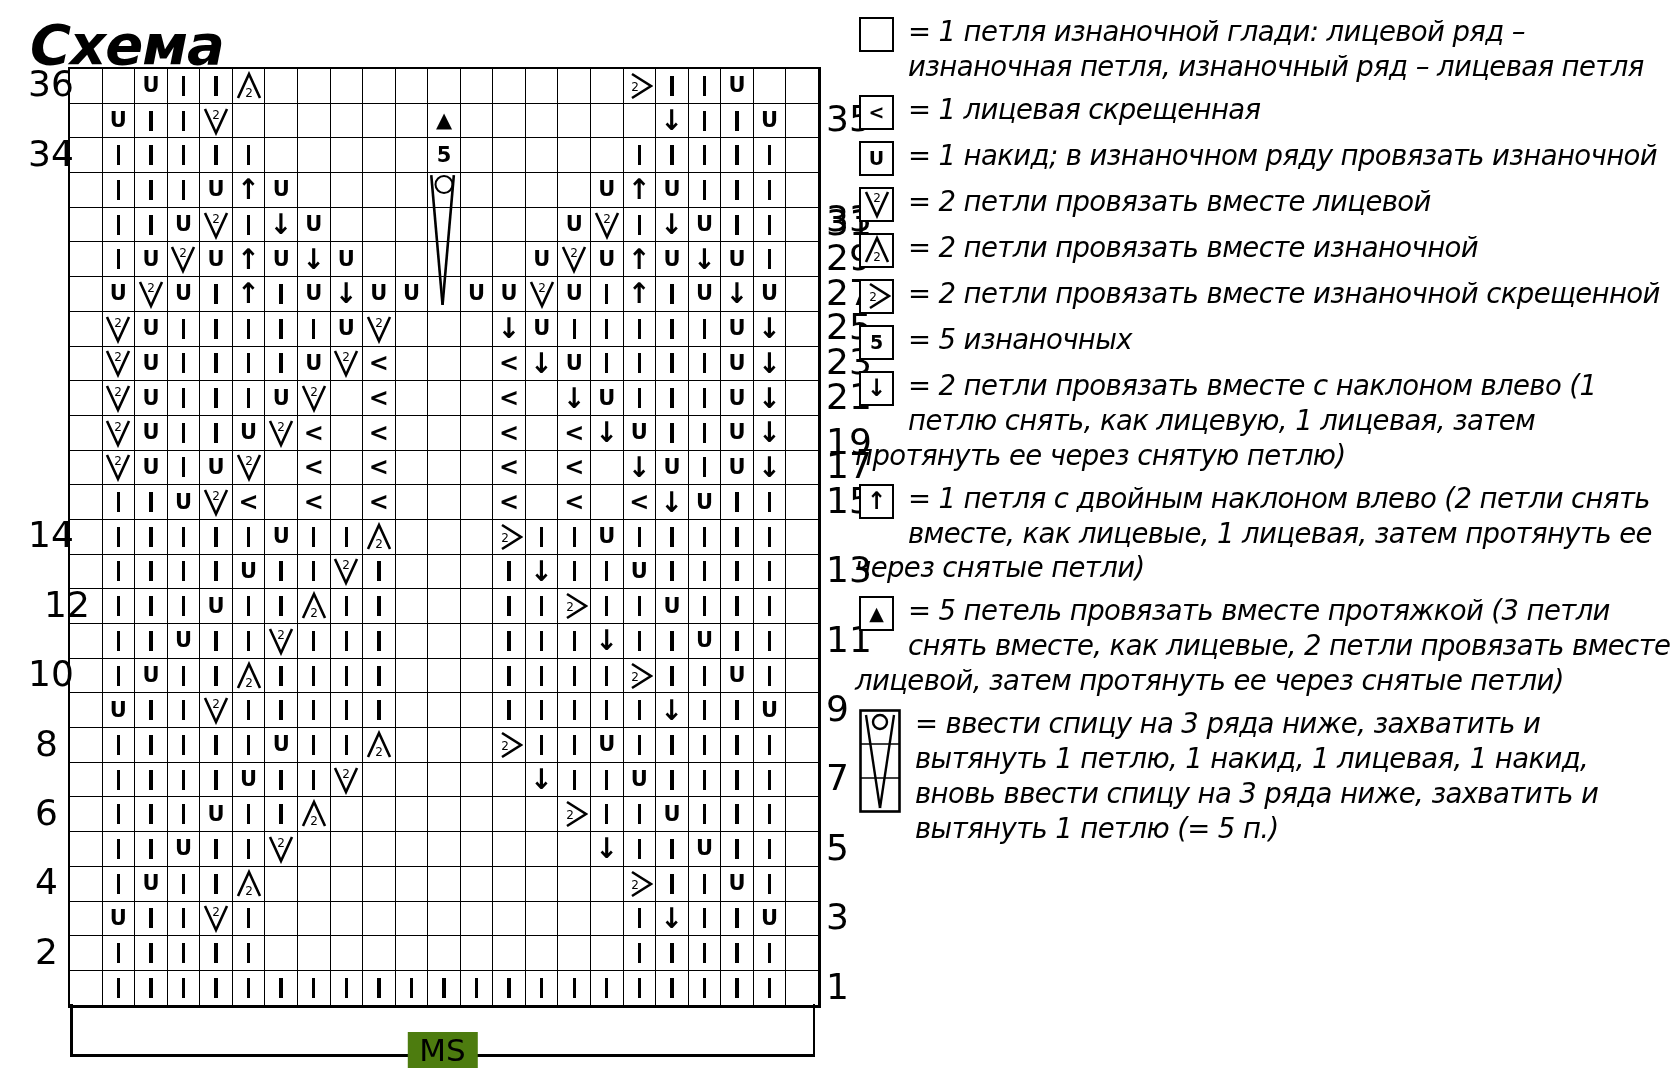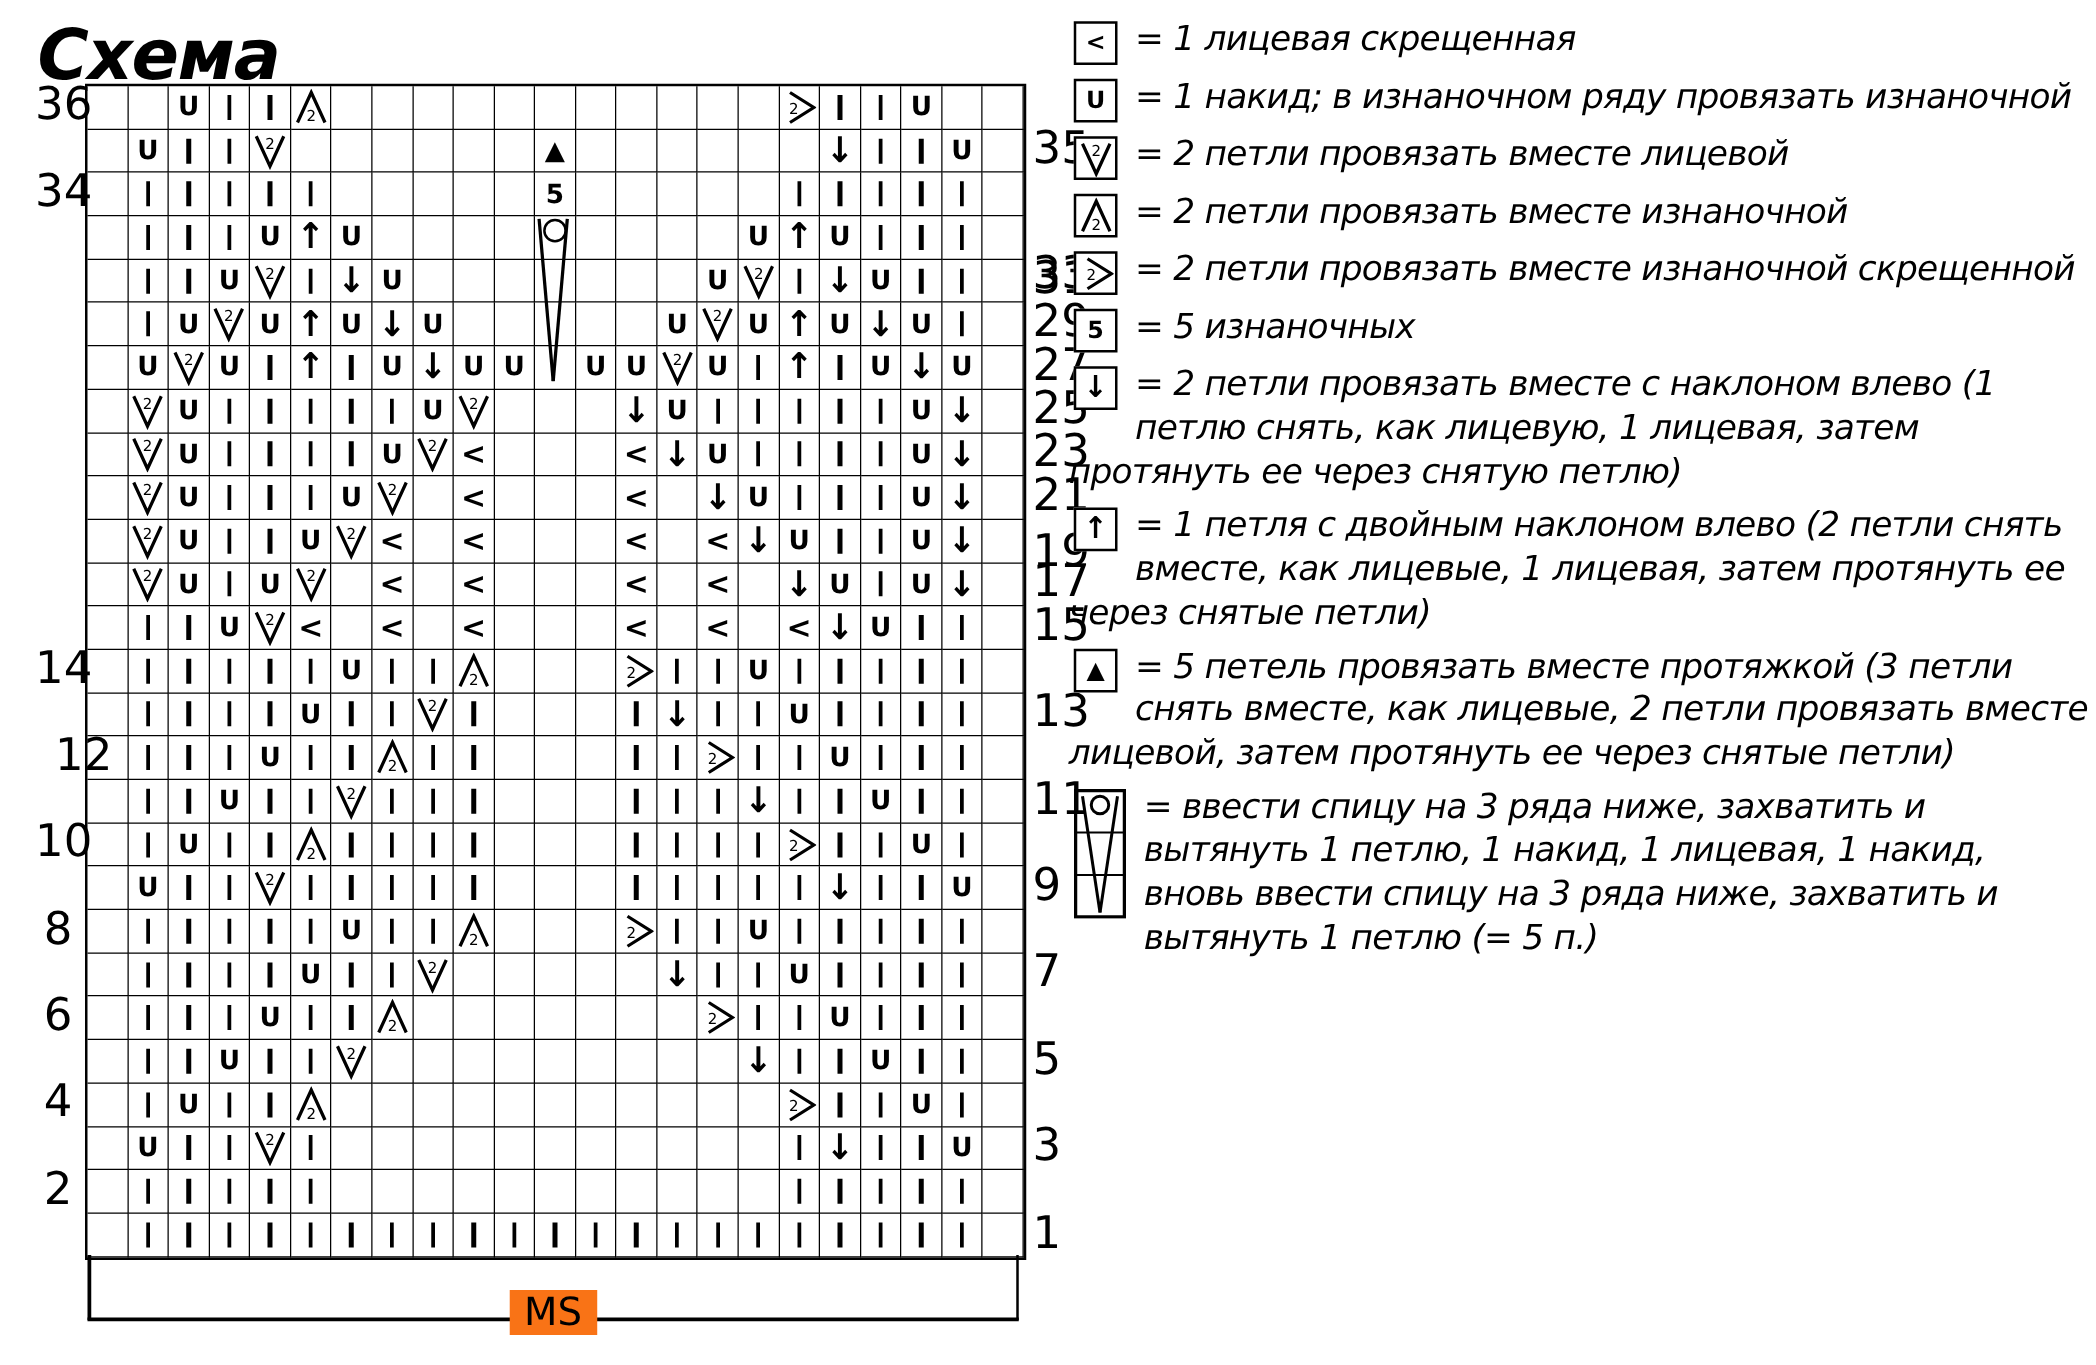--- a/index.html
+++ b/index.html
@@ -17,21 +17,21 @@
   .g-circ{display:block;width:15px;height:15px;border:2.6px solid #000;border-radius:50%;position:absolute;top:2px;left:50%;transform:translateX(-50%);}
   #vline-overlay{position:absolute;left:0;top:0;pointer-events:none;}
   
   .row-label{position:absolute;font-size:36px;line-height:1;transform:translateY(-50%);}
   .row-label.left{right:1623px;}  
   .row-label.right{left:826px;}
   
   #ms-bracket{position:absolute;left:70px;top:1004px;width:745px;height:52px;}
   #ms-bracket .tick{position:absolute;top:0;width:2.5px;height:52px;background:#000;}
   #ms-bracket .line{position:absolute;top:50px;height:2.5px;background:#000;}
-  #ms-label{position:absolute;top:28px;left:50%;transform:translateX(-50%);font-size:31px;background:#f97316;padding:0 12px;}
+  #ms-label{position:absolute;top:28px;left:50%;transform:translateX(-50%);font-size:31px;background:#4d7c0f;padding:0 12px;}
   
   #legend{position:absolute;left:855px;top:14px;width:818px;}
   #legend-title{font-size:37px;font-weight:bold;font-style:italic;letter-spacing:-1px;margin-bottom:14px;}
   .lg-entry{margin-bottom:8px;overflow:visible;}
   .lg-entry::after{content:"";display:block;clear:both;}
   .sym-box{float:left;width:31px;height:31px;border:2.4px solid #000;margin:3px 14px 0 4px;display:flex;align-items:center;justify-content:center;position:relative;background:#fff;}
   .sym-box .g-bar{width:3px;height:18px;}
   .sym-box .g-txt{font-size:19px;}
   .sym-box .g-arr{font-size:23px;}
   .sym-box .g-tri{font-size:19px;}
@@ -1629,20 +1629,21 @@
 
 <div id="ms-bracket">
   <div class="tick" style="left:0;"></div>
   <div class="tick" style="right:0;"></div>
   <div class="line" style="left:0;right:0;"></div>
   <div id="ms-label">MS</div>
 </div>
 
 <div id="legend">
   <div id="legend-entries">
+      <div class="lg-entry"><span class="sym-box"></span><span class="lg-text">= 1 петля изнаночной глади: лицевой ряд – изнаночная петля, изнаночный ряд – лицевая петля</span></div>
       <div class="lg-entry"><span class="sym-box">
           <span class="g-txt g-lt">&lt;</span>
         </span><span class="lg-text">= 1 лицевая скрещенная</span></div>
       <div class="lg-entry"><span class="sym-box">
           <span class="g-txt">U</span>
         </span><span class="lg-text">= 1 накид; в изнаночном ряду провязать изнаночной</span></div>
       <div class="lg-entry"><span class="sym-box">
           <svg width="28" height="30" viewBox="0 0 28 30">
             <path d="M3 3 L14 27 L25 3" fill="none" stroke="#000" stroke-width="2.6"></path>
             <text x="14" y="13" font-size="12" text-anchor="middle" font-family="DejaVu Sans">2</text>

